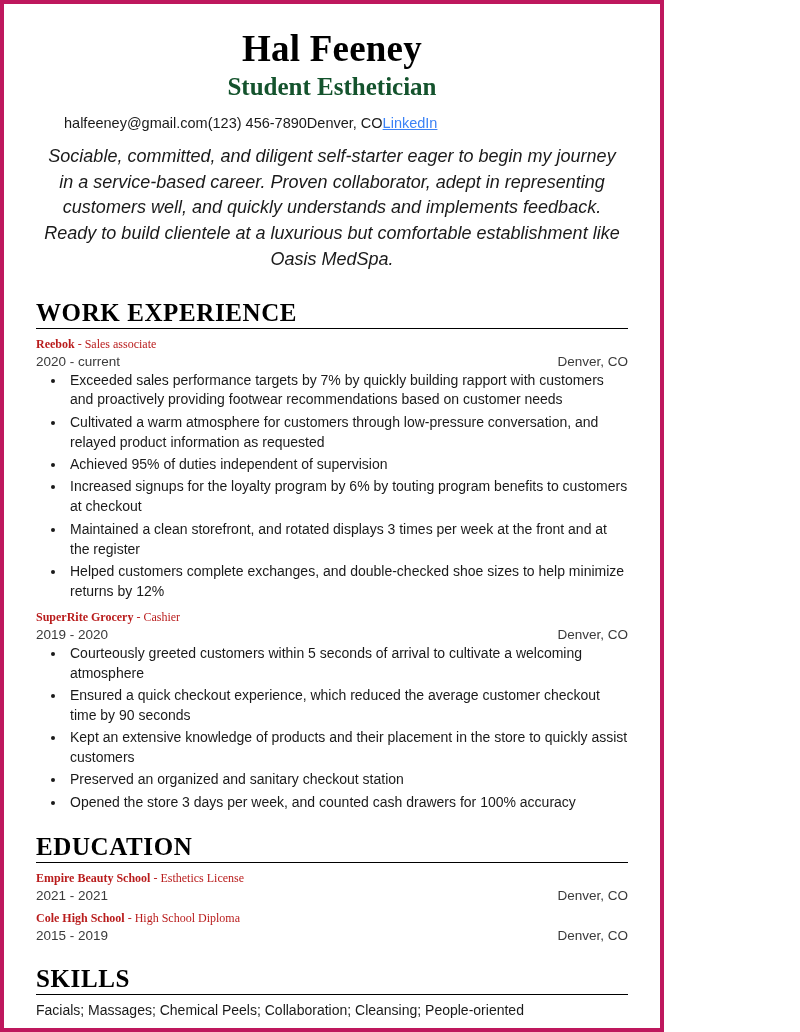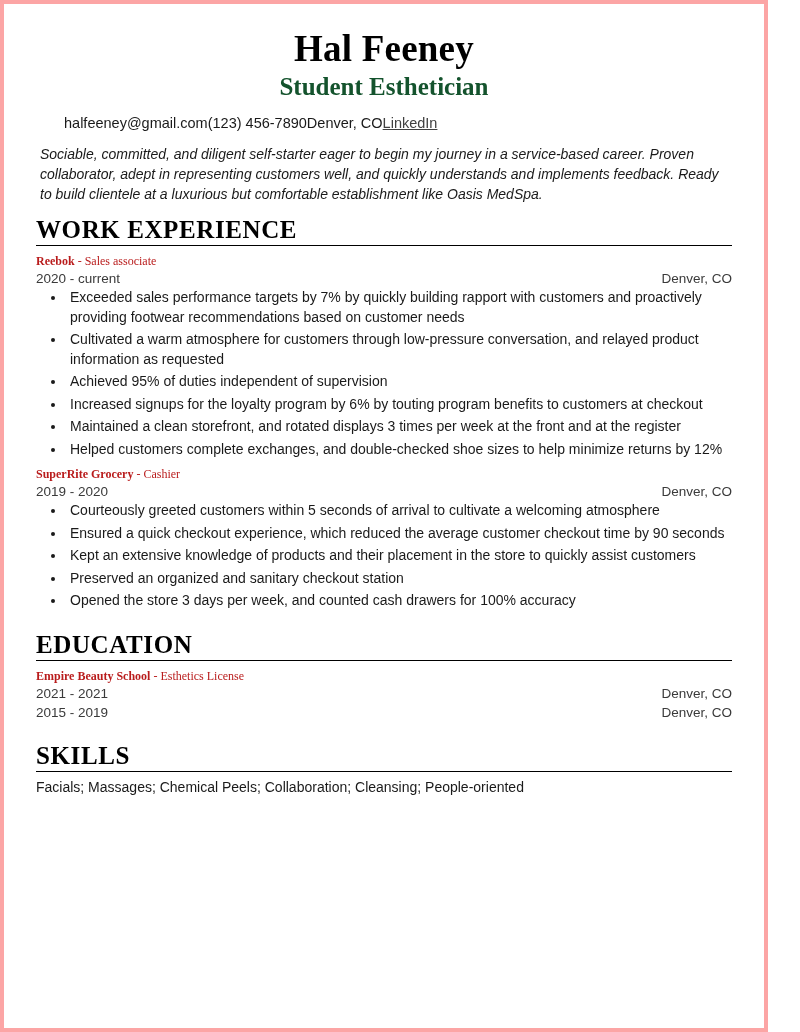--- a/index.html
+++ b/index.html
@@ -10,24 +10,24 @@
   body {
     width: 800px;
     height: 1032px;
     font-family: "Liberation Sans", sans-serif;
     color: #1a1a1a;
     position: relative;
   }
   .page {
     position: absolute;
     left: 0; top: 0;
-    width: 768px;
+    width: 664px;
     height: 1032px;
     box-sizing: border-box;
-    border: 4px solid #fca5a5;
+    border: 4px solid #be185d;
     background: #ffffff;
     padding: 26px 32px 10px 32px;
   }
   .name {
     font-family: "Liberation Serif", serif;
     font-weight: bold;
     font-size: 37px;
     text-align: center;
     letter-spacing: 0.2px;
     line-height: 1.05;
@@ -46,29 +46,30 @@
     display: flex;
     justify-content: flex-start;
     align-items: baseline;
     padding: 0 28px;
     font-size: 14.5px;
     color: #1a1a1a;
     margin-bottom: 13px;
   }
   .contact-item { white-space: nowrap; }
   .contact-link {
-    color: #404040;
+    color: #3b82f6;
     text-decoration: underline;
   }
   .summary {
     font-style: italic;
-    font-size: 14px;
+    font-size: 18px;
     line-height: 1.43;
+    text-align: center;
     padding: 0 4px;
-    margin-bottom: 12px;
+    margin-bottom: 26px;
     color: #1a1a1a;
   }
   .section-title {
     font-family: "Liberation Serif", serif;
     font-weight: bold;
     font-size: 25px;
     letter-spacing: 0.6px;
     color: #000;
     margin: 8px 0 1px 0;
   }
@@ -182,20 +183,25 @@
       <span class="dash">-</span>
       <span class="role">Esthetics License</span>
     </div>
     <div class="meta-row">
       <span>2021 - 2021</span>
       <span>Denver, CO</span>
     </div>
   </div>
 
   <div class="edu-entry">
+    <div class="entry-head">
+      <span class="org">Cole High School</span>
+      <span class="dash">-</span>
+      <span class="role">High School Diploma</span>
+    </div>
     <div class="meta-row">
       <span>2015 - 2019</span>
       <span>Denver, CO</span>
     </div>
   </div>
 
   <div class="spacer-sm"></div>
 
   <div class="section-title">SKILLS</div>
   <div class="rule"></div>

